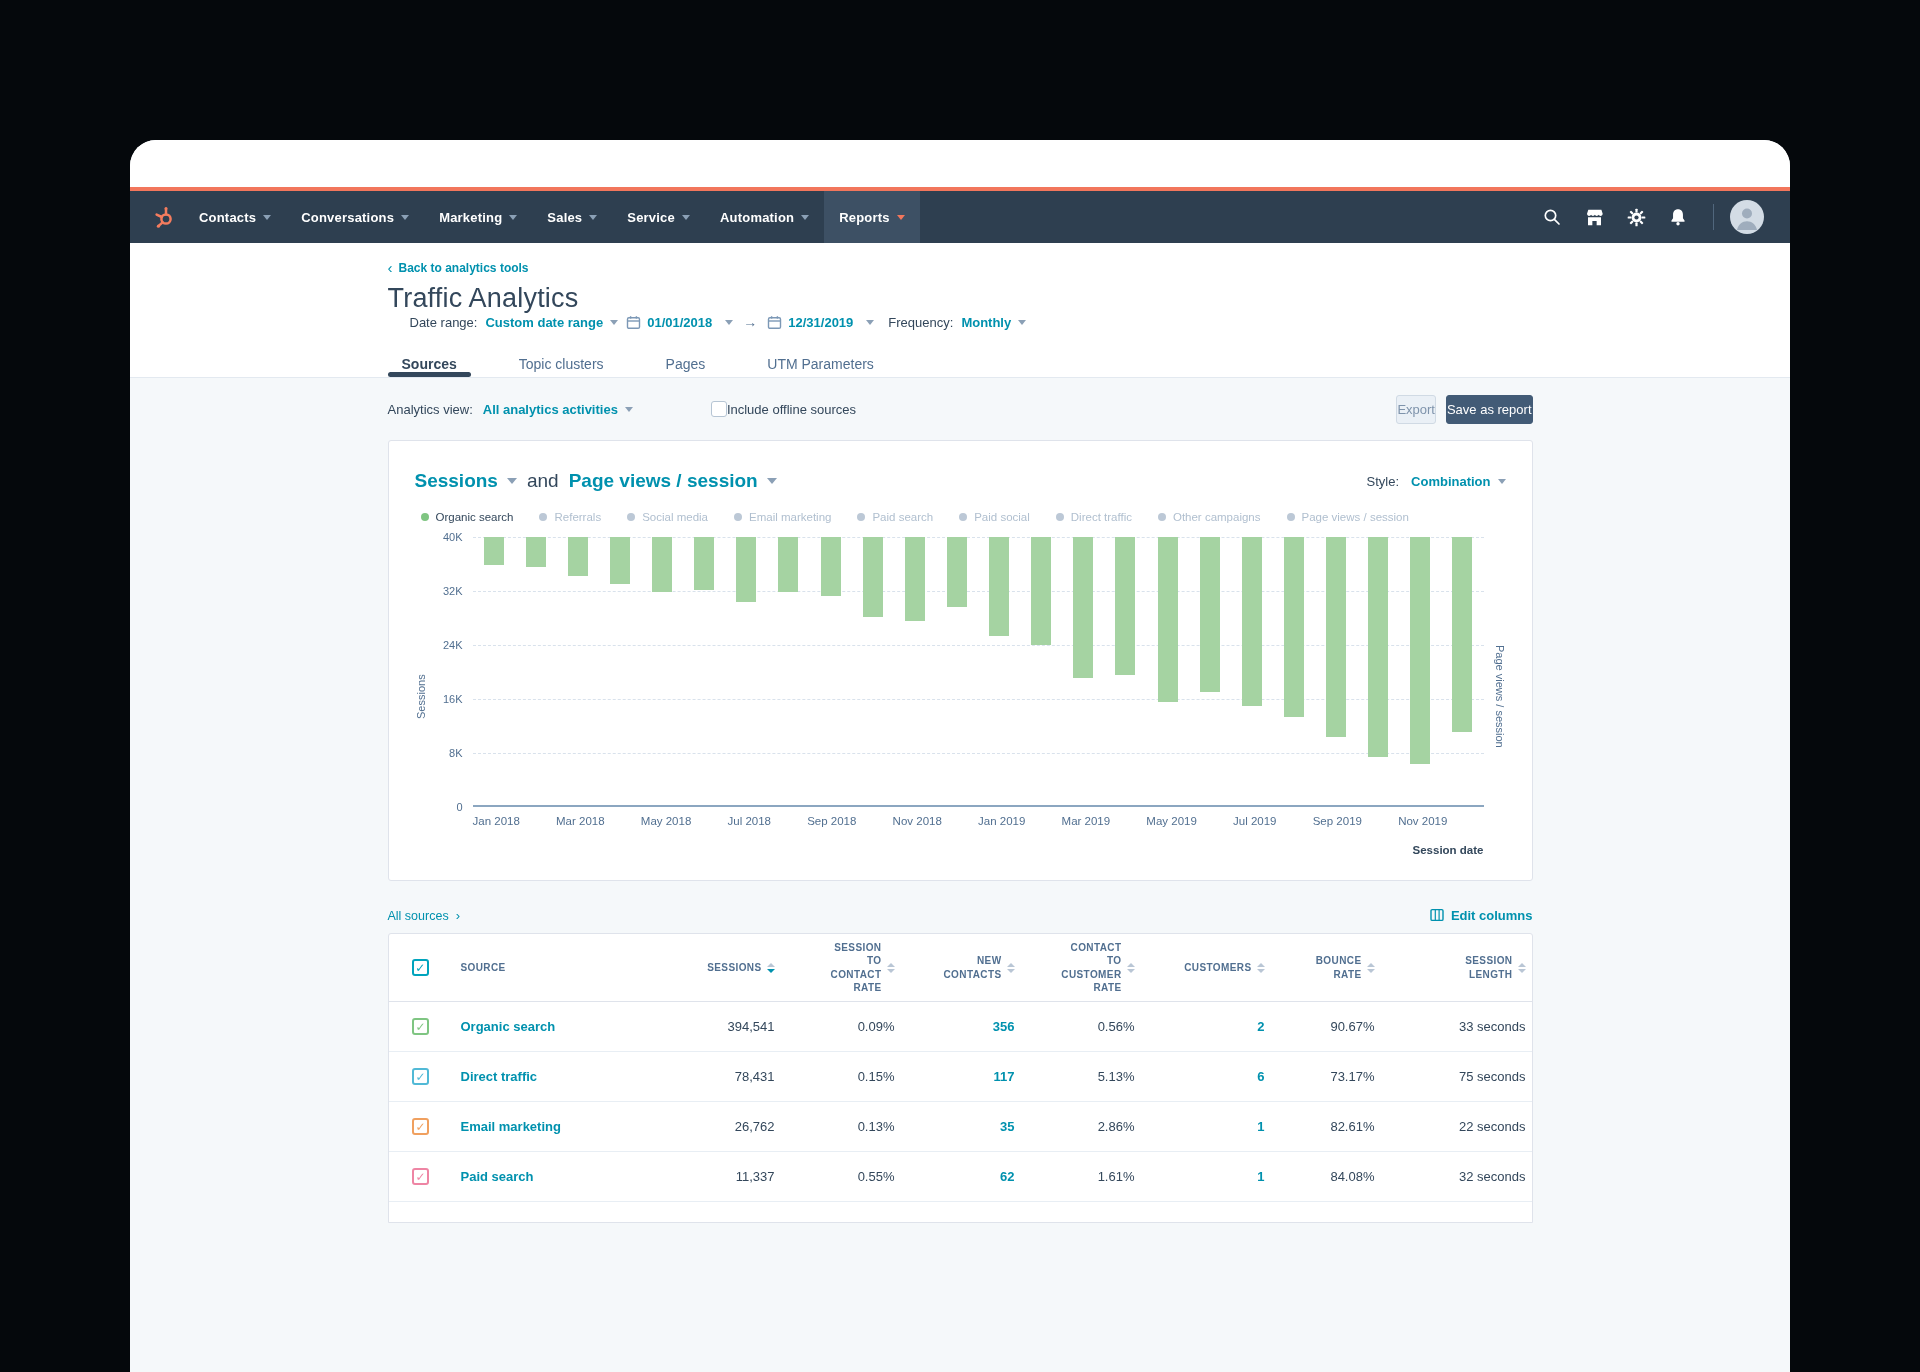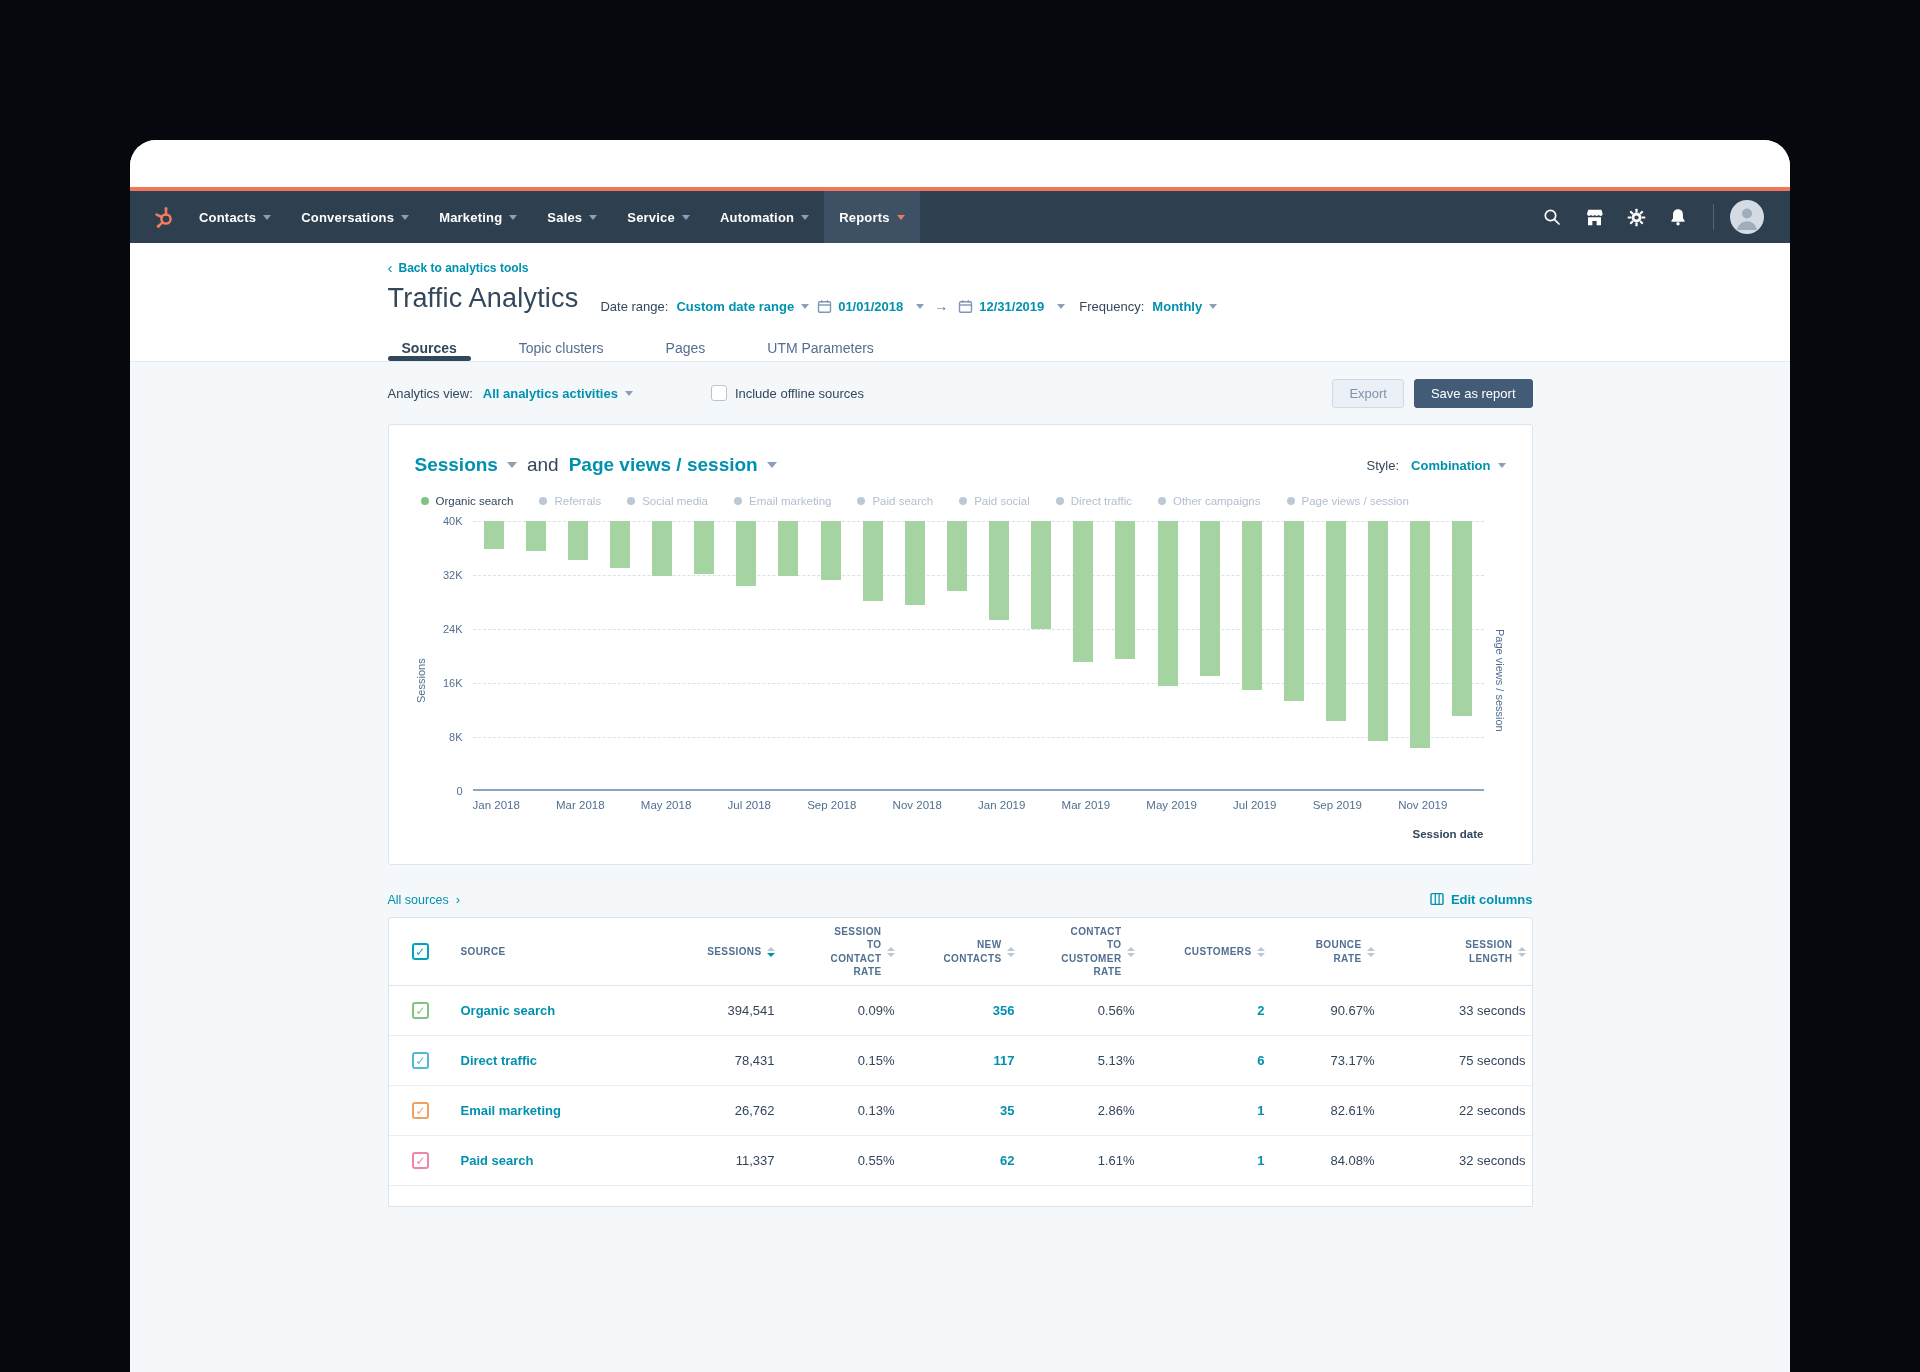--- a/index.html
+++ b/index.html
@@ -27,42 +27,42 @@
   .nav-divider { width:1px; height:26px; background:#51677d; margin:0 12px; }
   .avatar { width:34px; height:34px; border-radius:50%; background:#d3dce5; overflow:hidden;
             display:flex; align-items:flex-end; justify-content:center; cursor:pointer; }
 
   
   .page-header { background:#ffffff; border-bottom:1px solid #e3e9f0; }
   .content { width:1145px; margin:0 auto; }
   .back-link { display:inline-flex; align-items:center; gap:6px; color:#0091ae; font-size:12px; font-weight:700;
                text-decoration:none; margin-top:18px; cursor:pointer; }
   .back-chev { font-size:15px; line-height:10px; font-weight:400; }
-  .title-row { display:flex; align-items:flex-end; margin-top:6px; }
+  .title-row { display:flex; align-items:flex-start; margin-top:6px;flex-direction:column; }
   h1.page-title { font-size:27px; font-weight:400; color:#33475b; letter-spacing:.2px; }
   .date-controls { display:flex; align-items:center; margin-left:22px; gap:8px; font-size:13px; }
   .lbl { color:#33475b; }
   .teal-dd { color:#0091ae; font-weight:600; display:inline-flex; align-items:center; cursor:pointer; }
   .date-field { display:inline-flex; align-items:center; gap:6px; color:#0091ae; font-weight:600; cursor:pointer; }
   .range-arrow { color:#516f90; font-size:14px; padding:0 2px; }
 
   .tabs { display:flex; margin-top:16px; }
   .tab { position:relative; padding:10px 14px 5px; margin-right:34px; font-size:14px; color:#516f90; cursor:pointer; }
   .tab.active { color:#33475b; font-weight:700; }
   .tab.active::after { content:""; position:absolute; left:0; right:0; bottom:0; height:5px;
                        background:#33475b; border-radius:3px; }
 
   
   .page-body { padding-top:16px; }
   .controls-row { display:flex; align-items:center; height:30px; }
   .controls-left { display:flex; align-items:center; gap:10px; font-size:13px; }
-  .offline { display:flex; align-items:center; gap:8px; margin-left:20px; cursor:pointer;padding-left:48px; }
+  .offline { display:flex; align-items:center; margin-left:20px; cursor:pointer;padding-left:48px; }
   .cb-empty { width:16px; height:16px; background:#fff; border:1px solid #b6c5d4; border-radius:3px; }
   .controls-right { margin-left:auto; display:flex; gap:10px; }
-  .btn { font-size:13px; border-radius:3px; padding:6px 16px; cursor:pointer; font-family:inherit; }
+  .btn { font-size:13px; border-radius:3px; padding:6px 0; cursor:pointer; font-family:inherit; }
   .btn-export { background:#eaf0f6; border:1px solid #d0dae4; color:#7e93ab; }
   .btn-save { background:#425b76; border:1px solid #425b76; color:#fff; }
 
   
   .chart-card { margin-top:16px; background:#fff; border:1px solid #dfe3eb; border-radius:3px; padding:20px 26px 24px; }
   .chart-head { display:flex; align-items:center; height:40px; }
   .chart-title { display:flex; align-items:center; gap:10px; font-size:19px; }
   .metric-dd { color:#0091ae; font-weight:600; display:inline-flex; align-items:center; cursor:pointer; }
   .metric-dd .caret { border-top-width:6px; border-left-width:5px; border-right-width:5px; margin-left:9px; }
   .and-word { color:#33475b; }

